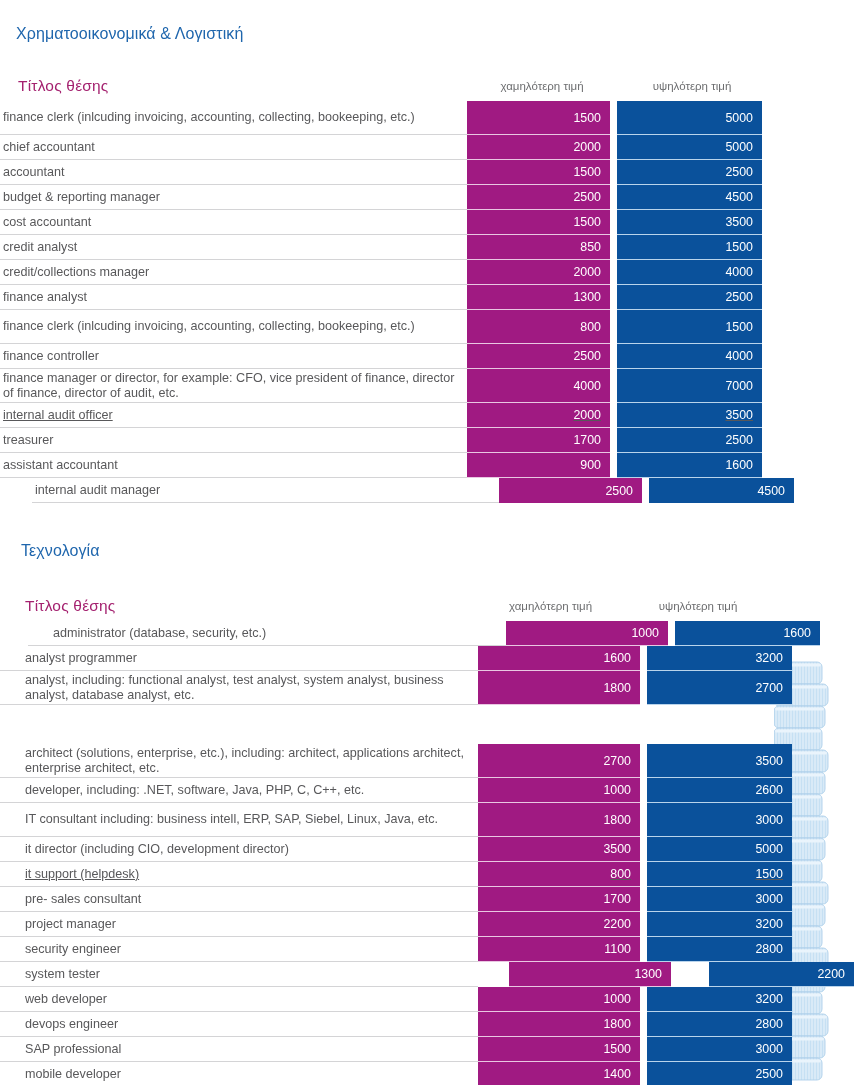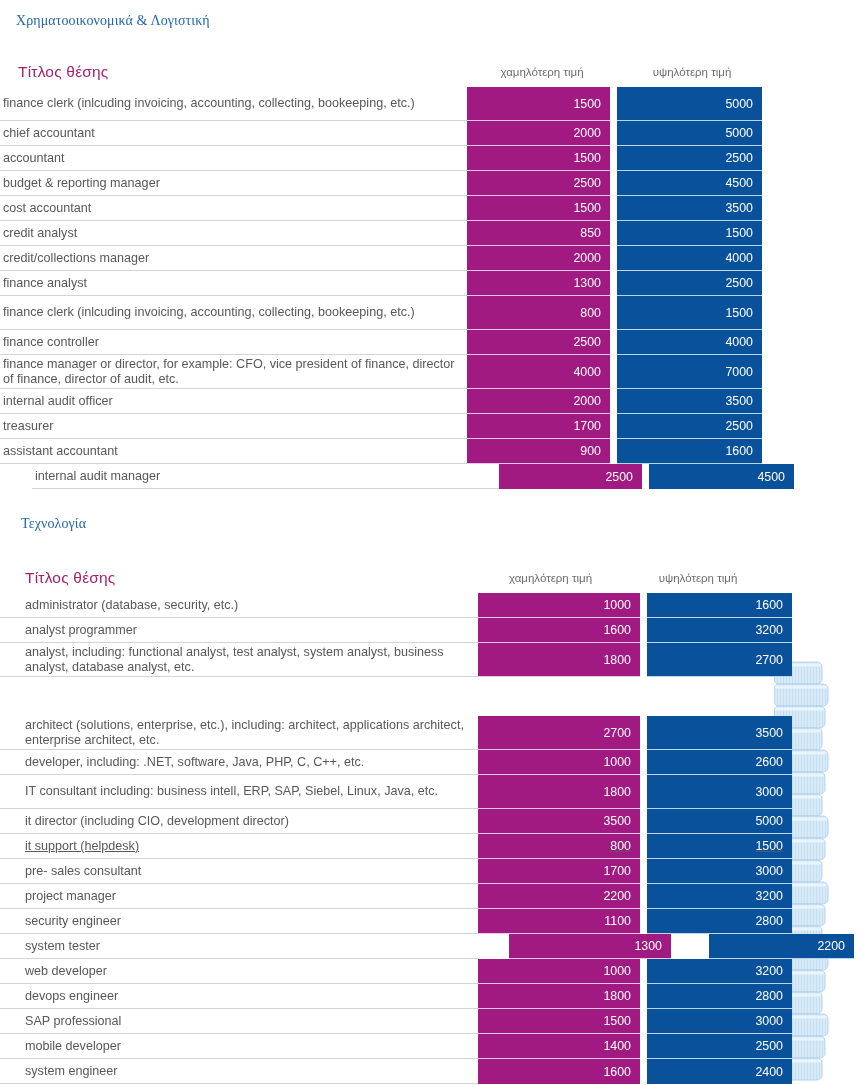--- a/index.html
+++ b/index.html
@@ -35,26 +35,25 @@
     position: relative;
     z-index: 2;
   }
 
   .section {
     position: relative;
   }
 
   .section-title {
     color: #1f66ad;
-    font-size: 14px;
+    font-size: 16px;
     font-weight: 400;
     letter-spacing: .1px;
     padding: 0;
-    margin: 0;
-    font-family: Liberation Serif, serif;
+    margin: 12px;
   }
 
   
   .tbl {
     position: relative;
     width: 858px;
   }
   .tbl-head {
     display: flex;
     align-items: flex-end;
@@ -298,21 +297,21 @@
             <div class="cell-val low">2500</div>
             <div class="cell-val high">4000</div>
           </div>
           <div class="row" style="height: 34px;">
             <div class="cell-label">
               <span>finance manager or director, for example: CFO, vice president of finance, director of finance, director of audit, etc.</span>
             </div>
             <div class="cell-val low">4000</div>
             <div class="cell-val high">7000</div>
           </div>
-          <div class="row" style="height: 25px;">
+          <div class="row" style="height: 25px; text-decoration: underline;">
             <div class="cell-label">
               <span>internal audit officer</span>
             </div>
             <div class="cell-val low">2000</div>
             <div class="cell-val high">3500</div>
           </div>
           <div class="row" style="height: 25px;">
             <div class="cell-label">
               <span>treasurer</span>
             </div>
@@ -342,21 +341,21 @@
   <div class="section" id="sec2">
     <div class="section-title">Τεχνολογία</div>
 
     <div class="tbl">
       <div class="tbl-head">
         <div class="head-label col-title">Τίτλος θέσης</div>
         <div class="head-low col-sub">χαμηλότερη τιμή</div>
         <div class="head-high col-sub">υψηλότερη τιμή</div>
       </div>
       <div class="tbl-body" id="sec2-body">
-          <div class="row" style="height: 25px;">
+          <div class="row" style="height: 25px; padding-left: 28px;">
             <div class="cell-label">
               <span>administrator (database, security, etc.)</span>
             </div>
             <div class="cell-val low">1000</div>
             <div class="cell-val high">1600</div>
           </div>
           <div class="row" style="height: 25px;">
             <div class="cell-label">
               <span>analyst programmer</span>
             </div>

